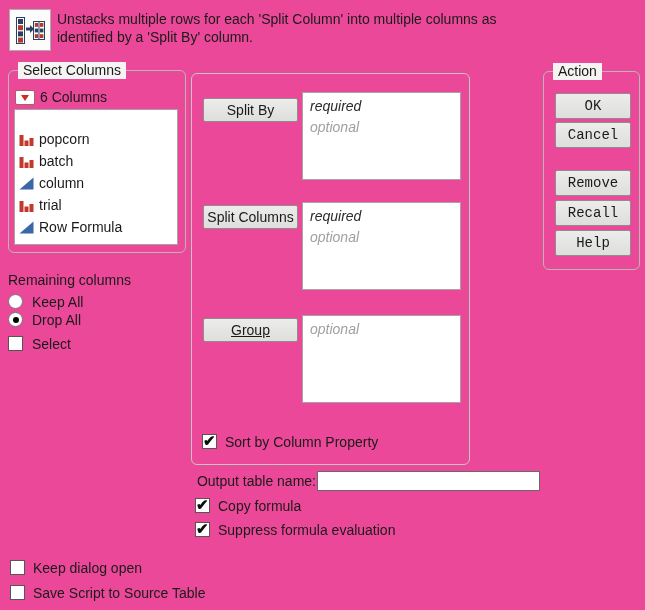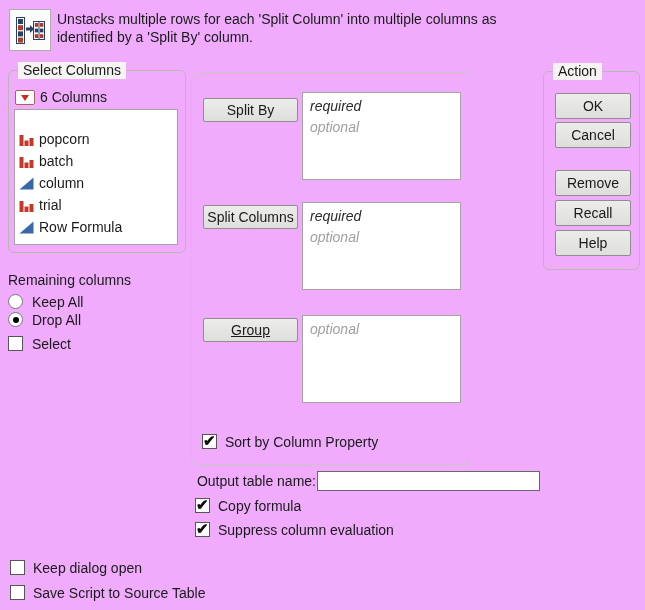--- a/index.html
+++ b/index.html
@@ -2,21 +2,21 @@
 <html><head>
 <meta charset="utf-8">
 <style>
   * { margin:0; padding:0; box-sizing:border-box; }
   html,body { width:645px; height:610px; }
   body {
     font-family:"Liberation Sans", sans-serif;
     font-size:14px; color:#1a1a1a;
     background:#f5f4f2;
   }
-  .dialog { position:relative; width:645px; height:610px; background:#f0abfc; overflow:hidden; }
+  .dialog { position:relative; width:645px; height:610px; background:#ec4899; overflow:hidden; }
   .abs { position:absolute; }
 
   
   .icon-box { left:9px; top:9px; width:42px; height:42px; background:#fcfcfb;
               border:1px solid #aeadab; display:flex; align-items:center; justify-content:center; }
   .desc { left:57px; top:10px; line-height:18px; white-space:nowrap; }
 
   
   .groupbox { border:1px solid #b8b7b5; border-radius:6px; }
   .legend { position:absolute; top:-9px; left:9px; background:#f5f4f2; padding:0 5px; line-height:17px; }
@@ -41,21 +41,21 @@
   .center-panel { left:191px; top:73px; width:279px; height:392px; border:1px solid #c7c6c4; border-radius:6px; }
   .cast-btn { width:95px; height:24px; background:linear-gradient(#ececeb,#dededc);
               border:1px solid #8f8e8c; border-radius:2px; font-family:inherit; font-size:14px; color:#1a1a1a;
               display:flex; align-items:center; justify-content:center; cursor:pointer; }
   .cast-list { width:159px; height:88px; background:#fff; border:1px solid #a5a4a2; padding:3px 7px; line-height:21px; }
   .req { font-style:italic; color:#2a2a2a; }
   .opt { font-style:italic; color:#a0a09e; }
 
   
   .act-btn { position:absolute; left:555px; width:76px; height:26px; background:linear-gradient(#ececeb,#dededc);
-             border:1px solid #8f8e8c; border-radius:2px; font-family:Liberation Sans, sans-serif; font-size:14px; color:#1a1a1a; cursor:pointer; }
+             border:1px solid #8f8e8c; border-radius:2px; font-family:Liberation Mono, monospace; font-size:14px; color:#1a1a1a; cursor:pointer; }
 
   
   .out-label { left:186px; top:473px; width:130px; text-align:right; line-height:16px; }
   .out-input { left:317px; top:471px; width:223px; height:20px; border:1px solid #696969; background:#fff;
                font-family:inherit; font-size:13px; padding:0 3px; }
 
   svg { display:block; }
 </style>
 </head>
 <body>
@@ -176,21 +176,21 @@
 
   <div class="abs out-label">Output table name:</div>
   <input class="abs out-input" type="text" value="" style="">
 
   <div class="abs opt-row" style="left:195px; top:497px; gap:8px;">
     <span class="chk on"></span>
     <span>Copy formula</span>
   </div>
   <div class="abs opt-row" style="left:195px; top:521px; gap:8px;">
     <span class="chk on"></span>
-    <span>Suppress column evaluation</span>
+    <span>Suppress formula evaluation</span>
   </div>
 
   <div class="abs opt-row" style="left:10px; top:559px; gap:8px;">
     <span class="chk"></span>
     <span>Keep dialog open</span>
   </div>
   <div class="abs opt-row" style="left:10px; top:584px; gap:8px;">
     <span class="chk"></span>
     <span>Save Script to Source Table</span>
   </div>

